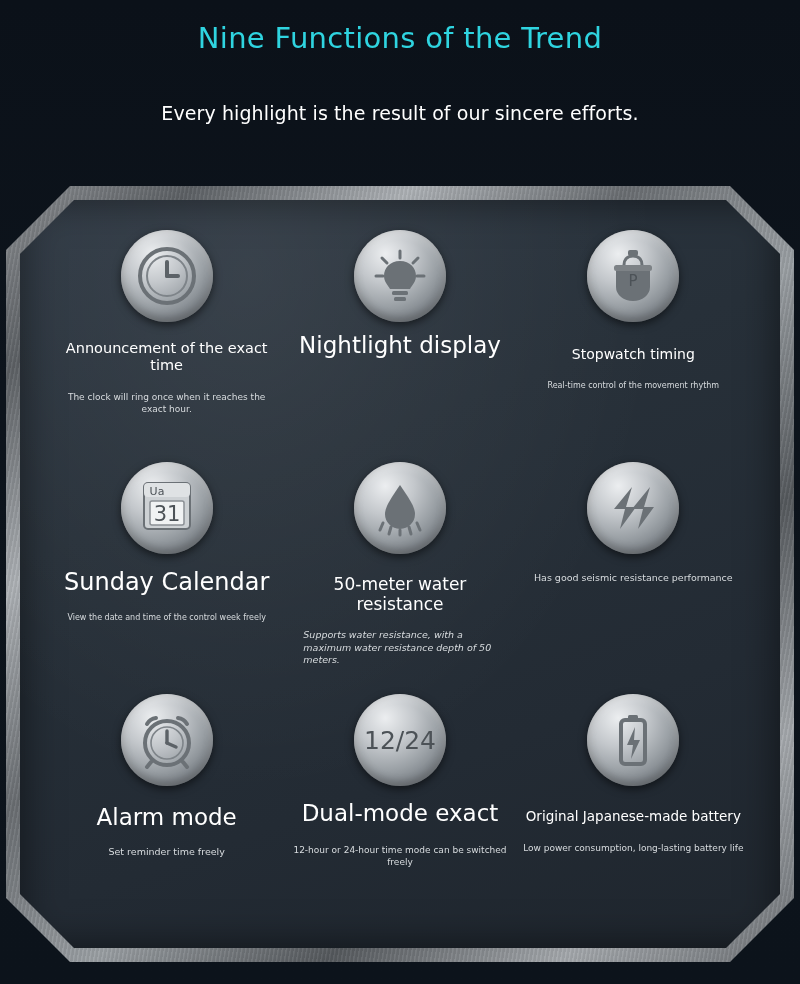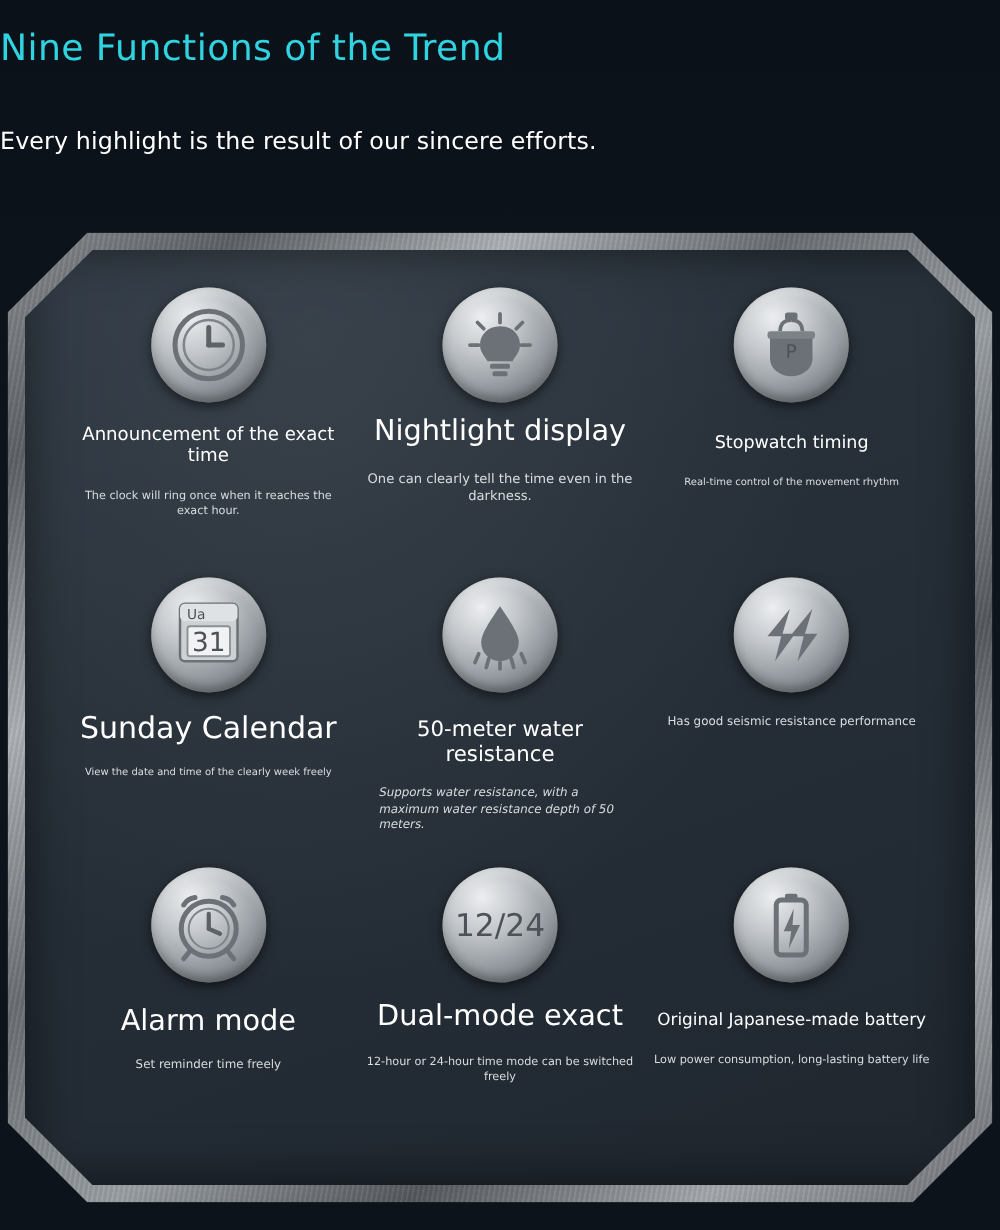--- a/index.html
+++ b/index.html
@@ -14,21 +14,21 @@
     overflow: hidden;
     font-family: "DejaVu Sans", "Liberation Sans", sans-serif;
     background: linear-gradient(180deg, #0b1119 0%, #0d141c 40%, #0c131b 100%);
   }
 
   
   .header {
     position: absolute;
     top: 0; left: 0; right: 0;
     height: 180px;
-    text-align: left;
+    text-align: center;
   }
   .title {
     margin: 0;
     padding-top: 18px;
     font-size: 29px;
     font-weight: 400;
     color: #2fd4e0;
     letter-spacing: 0.3px;
     line-height: 40px;
   }
@@ -186,21 +186,20 @@
               <line x1="49" y1="13" x2="44" y2="18"></line>
               <line x1="7" y1="31" x2="14" y2="31"></line>
               <line x1="55" y1="31" x2="48" y2="31"></line>
             </g>
             <path d="M31 16 C 21 16 15 23 15 31 C 15 37 19 40 21 44 L41 44 C43 40 47 37 47 31 C47 23 41 16 31 16 Z" fill="#6b7176"></path>
             <rect x="23" y="46" width="16" height="4" rx="1.5" fill="#6b7176"></rect>
             <rect x="25" y="52" width="12" height="4" rx="1.5" fill="#6b7176"></rect>
           </svg>
         </div>
         <div class="cell-title">Nightlight display</div>
-        <div class="cell-desc">One can clearly tell the time even in the darkness.</div>
       </div>
 
       <div class="cell c2">
         <div class="icon-badge">
           <svg width="62" height="62" viewBox="0 0 62 62">
             <rect x="26" y="5" width="10" height="6" rx="2" fill="#6b7176"></rect>
             <path d="M31 11 C24 11 22 16 22 20" fill="none" stroke="#6b7176" stroke-width="3"></path>
             <path d="M31 11 C38 11 40 16 40 20" fill="none" stroke="#6b7176" stroke-width="3"></path>
             <path d="M14 24 h34 v18 a17 14 0 0 1 -34 0 z" fill="#6b7176"></path>
             <rect x="12" y="20" width="38" height="6" rx="2.5" fill="#7d8286"></rect>
@@ -215,21 +214,21 @@
         <div class="icon-badge">
           <svg width="66" height="66" viewBox="0 0 66 66">
             <rect x="10" y="8" width="46" height="46" rx="4" fill="#cdd1d4" stroke="#6b7176" stroke-width="2"></rect>
             <rect x="10" y="8" width="46" height="14" rx="4" fill="#dfe2e4"></rect>
             <text class="icon-text" x="23" y="20" font-size="11" text-anchor="middle">Ua</text>
             <rect x="16" y="26" width="34" height="24" rx="2" fill="#f0f2f3" stroke="#8b9095" stroke-width="1.5"></rect>
             <text class="icon-text" x="33" y="46" font-size="21" text-anchor="middle">31</text>
           </svg>
         </div>
         <div class="cell-title">Sunday Calendar</div>
-        <div class="cell-desc">View the date and time of the clearly week freely</div>
+        <div class="cell-desc">View the date and time of the control week freely</div>
       </div>
 
       <div class="cell c4">
         <div class="icon-badge">
           <svg width="62" height="62" viewBox="0 0 62 62">
             <path d="M31 8 C 20 24 16 31 16 37 a15 15 0 0 0 30 0 C46 31 42 24 31 8 Z" fill="#6b7176"></path>
             <g stroke="#6b7176" stroke-width="3" stroke-linecap="round">
               <line x1="14" y1="46" x2="11" y2="53"></line>
               <line x1="22" y1="50" x2="20" y2="57"></line>
               <line x1="31" y1="53" x2="31" y2="58"></line>

